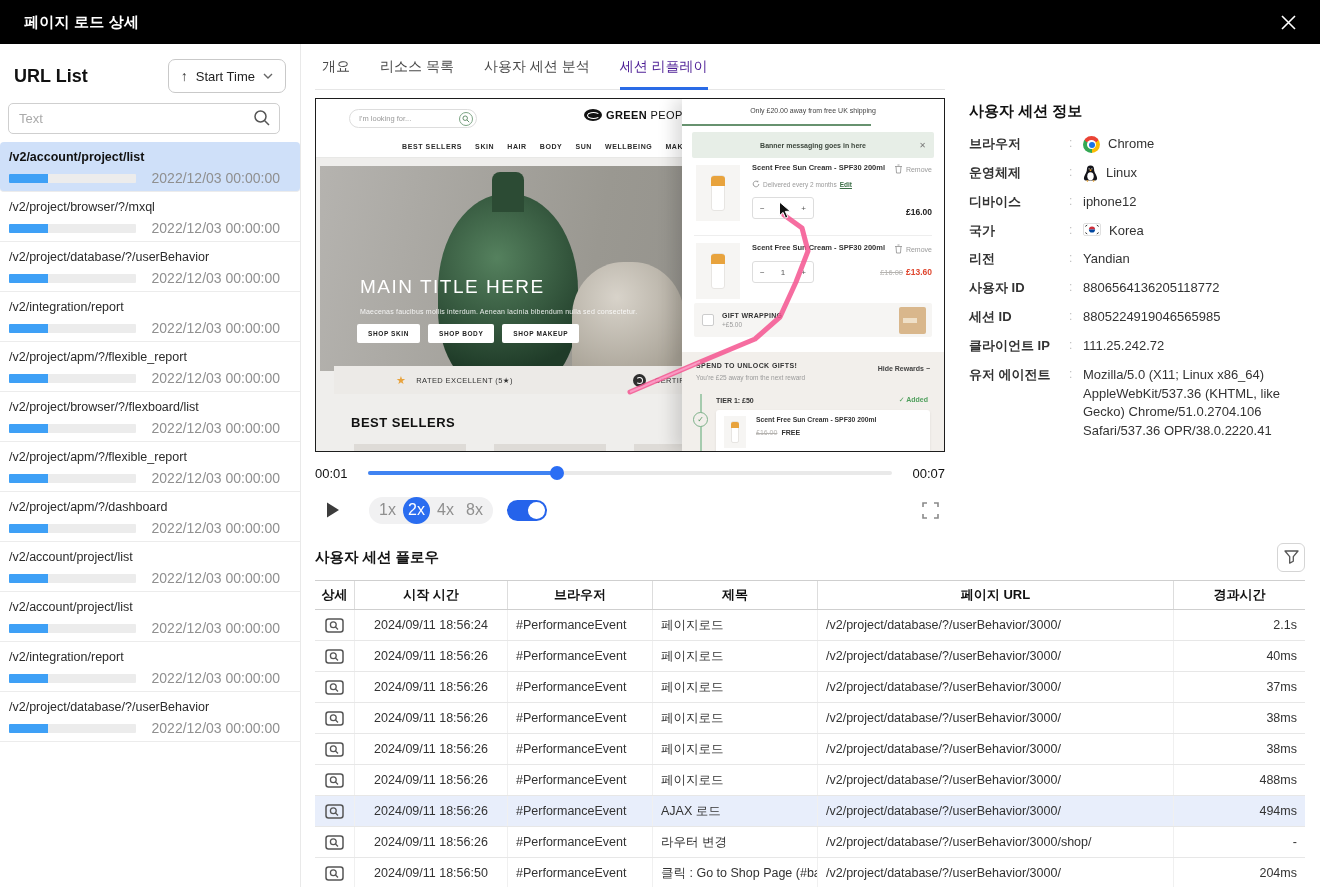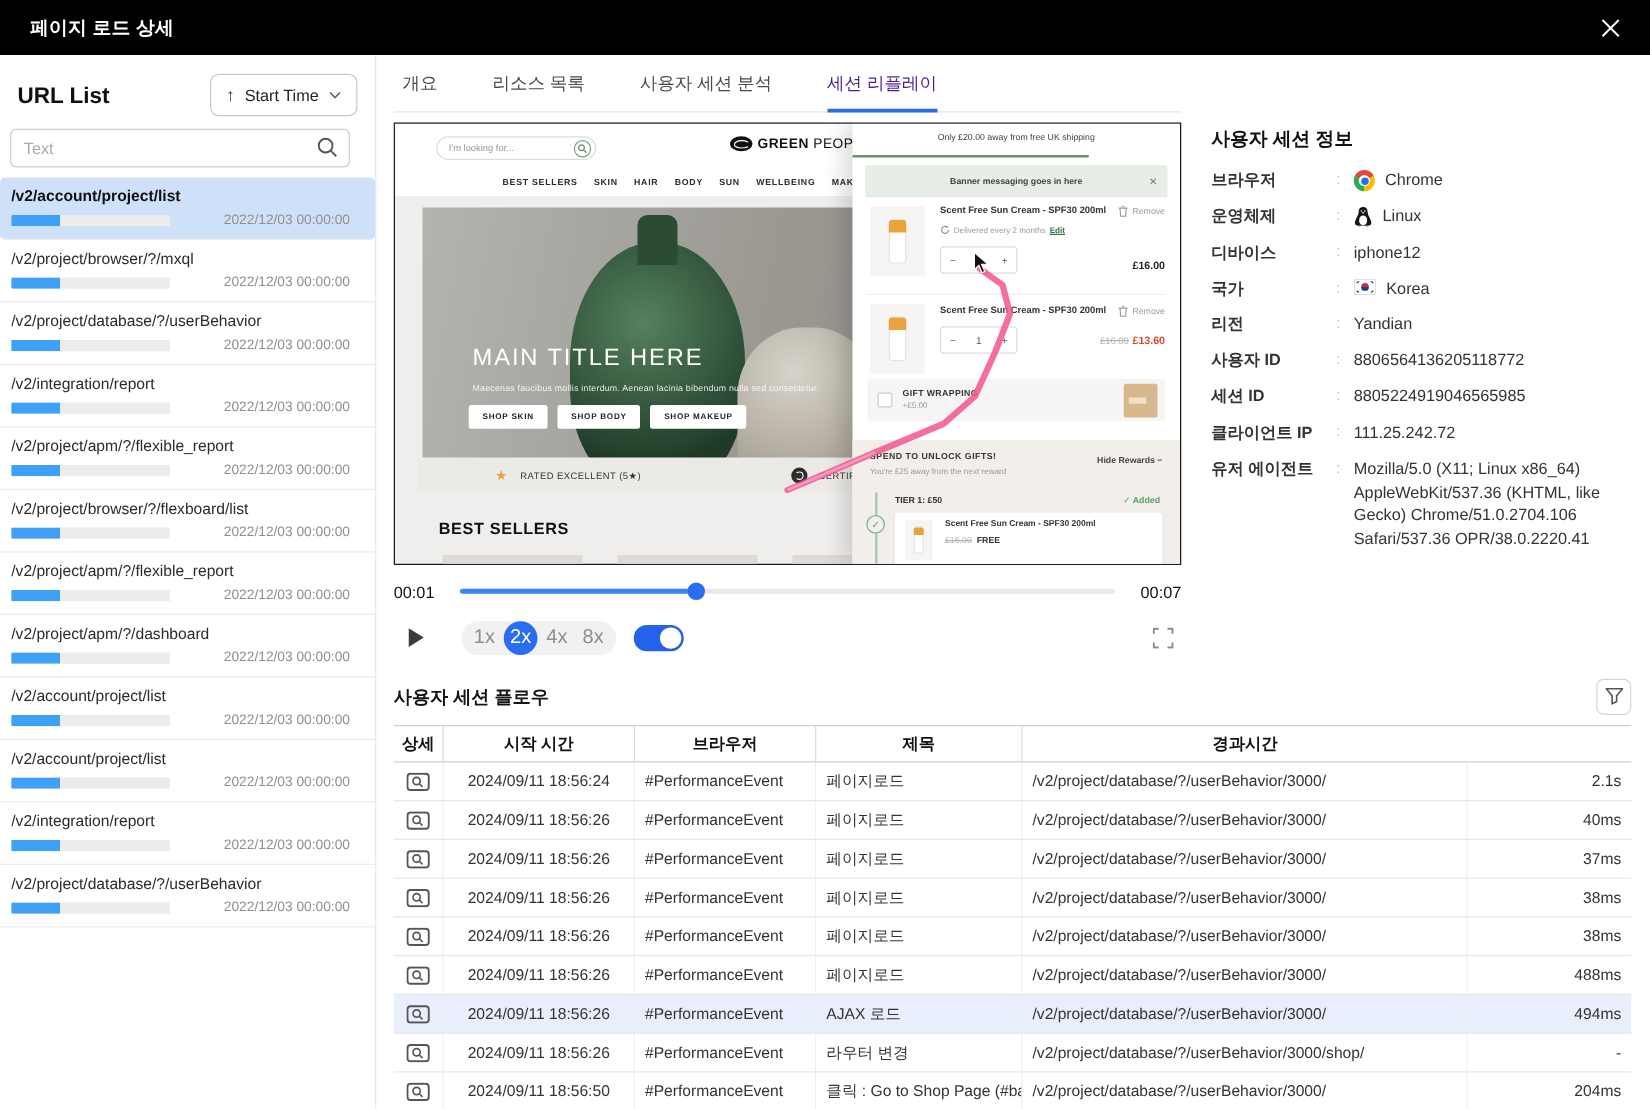--- a/index.html
+++ b/index.html
@@ -23,46 +23,46 @@
   .search-input::placeholder{color:#aaa}
   .search-icon{position:absolute;right:9px;top:6px}
   .url-list{margin-top:4px}
   .url-item{padding:7px 20px 0 9px;height:50px;border-bottom:1px solid #ececec;cursor:pointer;position:relative}
   .url-item.selected{background:#cfe0f9;border-radius:4px}
   .url-text{font-size:12.5px;color:#2b2b2b;line-height:16px;white-space:nowrap;overflow:hidden}
   .url-item.selected .url-text{font-weight:bold;color:#111}
   .url-meta{display:flex;align-items:center;margin-top:5px}
   .url-bar{width:127px;height:9px;background:#ececec;border-radius:1px;overflow:hidden}
   .url-bar-fill{height:100%;background:#3ea0f6}
-  .url-date{margin-left:auto;font-size:11px;color:#8f8f8f}
+  .url-date{margin-left:auto;font-size:14px;color:#8f8f8f}
 
   
   .main{position:absolute;top:44px;left:301px;width:1019px;height:843px;padding:0 15px 0 14px}
-  .tabs{display:flex;gap:44px;height:46px;align-items:center;border-bottom:1px solid #e6e6e6;width:630px;padding-left:7px;position:relative}
+  .tabs{display:flex;gap:30px;height:46px;align-items:center;border-bottom:1px solid #e6e6e6;width:630px;padding-left:7px;position:relative}
   .tab{font-size:14px;color:#4a4a4a;cursor:pointer;height:100%;display:flex;align-items:center;position:relative}
   .tab.active{color:#4c1d95;font-weight:normal}
   .tab.active::after{content:"";position:absolute;left:0;right:0;bottom:-1px;height:3px;background:#2a6be6}
 
   .content-row{display:flex;margin-top:8px}
   .player-col{width:630px}
   .player-frame{width:630px;height:354px;border:1px solid #1d1d1d;position:relative;overflow:hidden;background:#efeeec}
 
   
   .site-header{position:absolute;top:0;left:0;width:628px;height:36px;background:#fff}
   .site-search{position:absolute;left:33px;top:10px;width:128px;height:19px;border:1px solid #ddd;border-radius:10px;display:flex;align-items:center;padding:0 3px 0 9px}
   .site-search-ph{font-size:7.5px;color:#9a9a9a;flex:1}
   .site-search-btn{width:14px;height:14px;border:1px solid #7da585;border-radius:50%;display:flex;align-items:center;justify-content:center}
   .site-logo{position:absolute;left:268px;top:10px;display:flex;align-items:center;gap:4px}
   .logo-oval{width:18px;height:12px;background:#111;border-radius:50%;position:relative}
   .logo-oval::after{content:"";position:absolute;inset:2.5px;border:1.5px solid #fff;border-radius:50%;border-right-color:transparent}
   .logo-text{font-size:11px;letter-spacing:.4px;color:#111}
   .logo-text b{font-weight:bold}
   .site-nav{position:absolute;top:36px;left:0;width:628px;height:23px;background:#fff;border-bottom:1px solid #e8e8e6;display:flex;align-items:center;gap:13px;padding-left:86px}
   .site-nav span{font-size:7px;font-weight:bold;color:#2b2b2b;letter-spacing:.6px;white-space:nowrap}
-  .hero{position:absolute;left:22px;top:67px;width:572px;height:205px;overflow:hidden;background:linear-gradient(100deg,#b5b3af,#9a9891 48%,#8d8b86)}
+  .hero{position:absolute;left:4px;top:67px;width:572px;height:205px;overflow:hidden;background:linear-gradient(100deg,#b5b3af,#9a9891 48%,#8d8b86)}
   .vase1{position:absolute;left:118px;top:28px;width:140px;height:200px;background:radial-gradient(circle at 42% 32%,#55815e,#1f3b28 72%);border-radius:48% 48% 42% 42%}
   .vase1::before{content:"";position:absolute;left:54px;top:-22px;width:32px;height:40px;background:#2c4b34;border-radius:8px 8px 0 0}
   .pot{position:absolute;left:252px;top:96px;width:112px;height:118px;background:radial-gradient(circle at 40% 30%,#d8d3ca,#a8a296 80%);border-radius:46% 46% 10% 10%}
   .mirror{position:absolute;left:408px;top:6px;width:150px;height:190px;border:3px solid #b9995c;border-radius:50% 50% 4px 4px;background:rgba(210,215,205,.35)}
   .hero-title{position:absolute;left:40px;top:110px;font-size:19px;font-weight:300;letter-spacing:1.5px;color:#fff}
   .hero-sub{position:absolute;left:40px;top:142px;font-size:7px;color:rgba(255,255,255,.88);letter-spacing:.2px}
   .hero-btns{position:absolute;left:37px;top:158px;display:flex;gap:8px}
   .hero-btn{background:#fff;color:#222;font-size:6.5px;font-weight:bold;letter-spacing:.6px;padding:6px 11px;border-radius:2px}
   .trust-bar{position:absolute;left:18px;top:267px;width:572px;height:28px;background:#eceae7;display:flex;align-items:center;font-size:7.5px;color:#333;letter-spacing:.4px}
   .trust-star{color:#e8a33d;font-size:11px;margin:0 10px 0 62px}
@@ -588,20 +588,21 @@
             <path d="M1 1h13L9.3 6.6v4.6l-3.6 1.9V6.6z" fill="none" stroke="#555" stroke-width="1.3" stroke-linejoin="round"></path>
           </svg>
       </span>
     </div>
     <div class="flow-table" id="flow-table">
         <div class="trow thead">
           <div>상세</div>
           <div>시작 시간</div>
           <div>브라우저</div>
           <div>제목</div>
+          <div>페이지 URL</div>
           <div>경과시간</div>
         </div>
         <div class="trow">
           <div class="cell-icon">
             <svg width="19" height="15" viewBox="0 0 19 15">
               <rect x="1" y="1" width="17" height="13" rx="2.5" fill="none" stroke="#555" stroke-width="1.5"></rect>
               <circle cx="8.3" cy="6.8" r="2.9" fill="none" stroke="#555" stroke-width="1.3"></circle>
               <path d="M10.5 9l2.5 2.5" stroke="#555" stroke-width="1.3"></path>
             </svg>
           </div>

